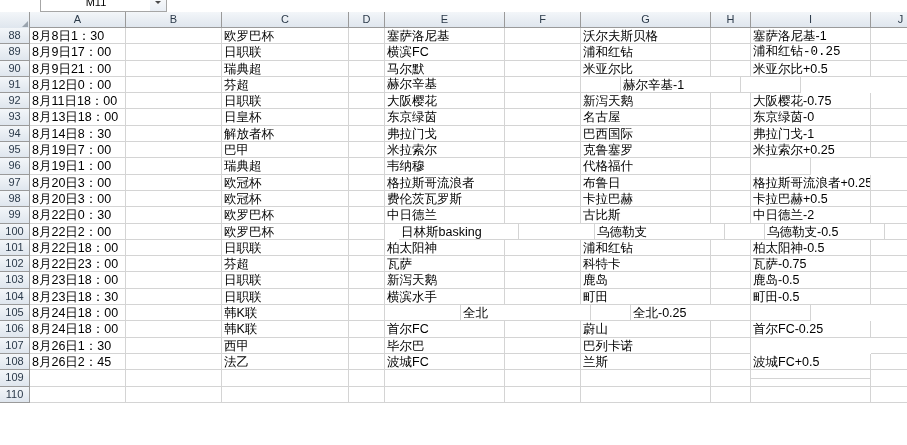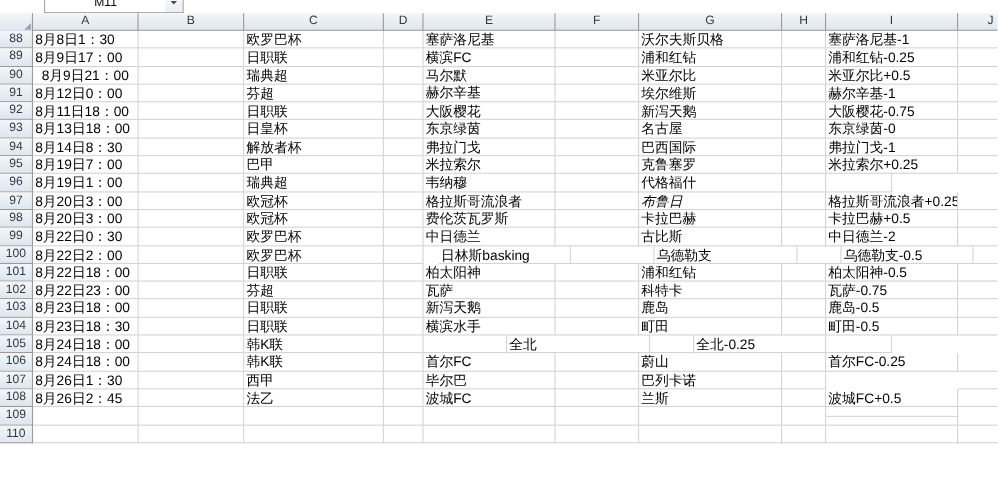--- a/index.html
+++ b/index.html
@@ -121,45 +121,44 @@
       <div class="row">
         <div class="rh">89</div>
         <div class="cell black" style="flex: 0 0 96px; width: 96px;">8月9日17：00</div>
         <div class="cell black" style="flex: 0 0 96px; width: 96px;"></div>
         <div class="cell black" style="flex: 0 0 127px; width: 127px;">日职联</div>
         <div class="cell black" style="flex: 0 0 36px; width: 36px;"></div>
         <div class="cell black" style="flex: 0 0 120px; width: 120px;">横滨FC</div>
         <div class="cell black" style="flex: 0 0 76px; width: 76px;"></div>
         <div class="cell black" style="flex: 0 0 130px; width: 130px;">浦和红钻</div>
         <div class="cell black" style="flex: 0 0 40px; width: 40px;"></div>
-        <div class="cell black" style="flex: 0 0 120px; width: 120px;">浦和红钻-0.25</div>
+        <div class="cell black" style="flex: 0 0 120px; width: 120px; font-family: Liberation Mono, monospace;">浦和红钻-0.25</div>
         <div class="cell black" style="flex: 0 0 60px; width: 60px;"></div>
       </div>
       <div class="row">
         <div class="rh">90</div>
-        <div class="cell black" style="flex: 0 0 96px; width: 96px; text-align: center;">8月9日21：00</div>
+        <div class="cell black" style="flex: 0 0 96px; width: 96px;">8月9日21：00</div>
         <div class="cell black" style="flex: 0 0 96px; width: 96px;"></div>
         <div class="cell black" style="flex: 0 0 127px; width: 127px;">瑞典超</div>
         <div class="cell black" style="flex: 0 0 36px; width: 36px;"></div>
         <div class="cell black" style="flex: 0 0 120px; width: 120px;">马尔默</div>
         <div class="cell black" style="flex: 0 0 76px; width: 76px;"></div>
         <div class="cell black" style="flex: 0 0 130px; width: 130px;">米亚尔比</div>
         <div class="cell black" style="flex: 0 0 40px; width: 40px;"></div>
         <div class="cell black" style="flex: 0 0 120px; width: 120px;">米亚尔比+0.5</div>
         <div class="cell black" style="flex: 0 0 60px; width: 60px;"></div>
       </div>
       <div class="row">
         <div class="rh">91</div>
         <div class="cell black" style="flex: 0 0 96px; width: 96px;">8月12日0：00</div>
         <div class="cell black" style="flex: 0 0 96px; width: 96px;"></div>
         <div class="cell black" style="flex: 0 0 127px; width: 127px;">芬超</div>
         <div class="cell black" style="flex: 0 0 36px; width: 36px;"></div>
         <div class="cell black" style="flex: 0 0 120px; width: 120px; font-family: Liberation Mono, monospace;">赫尔辛基</div>
         <div class="cell black" style="flex: 0 0 76px; width: 76px;"></div>
-        <div class="cell black" style="flex: 0 0 130px; width: 130px;">埃尔维斯</div>
         <div class="cell black" style="flex: 0 0 40px; width: 40px;"></div>
         <div class="cell black" style="flex: 0 0 120px; width: 120px;">赫尔辛基-1</div>
         <div class="cell black" style="flex: 0 0 60px; width: 60px;"></div>
       </div>
       <div class="row">
         <div class="rh">92</div>
         <div class="cell black" style="flex: 0 0 96px; width: 96px;">8月11日18：00</div>
         <div class="cell black" style="flex: 0 0 96px; width: 96px;"></div>
         <div class="cell black" style="flex: 0 0 127px; width: 127px;">日职联</div>
         <div class="cell black" style="flex: 0 0 36px; width: 36px;"></div>
@@ -222,21 +221,21 @@
         <div class="cell black" style="flex: 0 0 60px; width: 60px;"></div>
       </div>
       <div class="row">
         <div class="rh">97</div>
         <div class="cell black" style="flex: 0 0 96px; width: 96px;">8月20日3：00</div>
         <div class="cell black" style="flex: 0 0 96px; width: 96px;"></div>
         <div class="cell black" style="flex: 0 0 127px; width: 127px;">欧冠杯</div>
         <div class="cell black" style="flex: 0 0 36px; width: 36px;"></div>
         <div class="cell black" style="flex: 0 0 120px; width: 120px;">格拉斯哥流浪者</div>
         <div class="cell black" style="flex: 0 0 76px; width: 76px;"></div>
-        <div class="cell black" style="flex: 0 0 130px; width: 130px; font-style: italic;">布鲁日</div>
+        <div class="cell black" style="flex: 0 0 130px; width: 130px;">布鲁日</div>
         <div class="cell black" style="flex: 0 0 40px; width: 40px;"></div>
         <div class="cell black" style="flex: 0 0 120px; width: 120px;">格拉斯哥流浪者+0.25</div>
         <div class="cell black" style="flex: 0 0 60px; width: 60px;"></div>
       </div>
       <div class="row">
         <div class="rh">98</div>
         <div class="cell black" style="flex: 0 0 96px; width: 96px;">8月20日3：00</div>
         <div class="cell black" style="flex: 0 0 96px; width: 96px;"></div>
         <div class="cell black" style="flex: 0 0 127px; width: 127px;">欧冠杯</div>
         <div class="cell black" style="flex: 0 0 36px; width: 36px;"></div>

